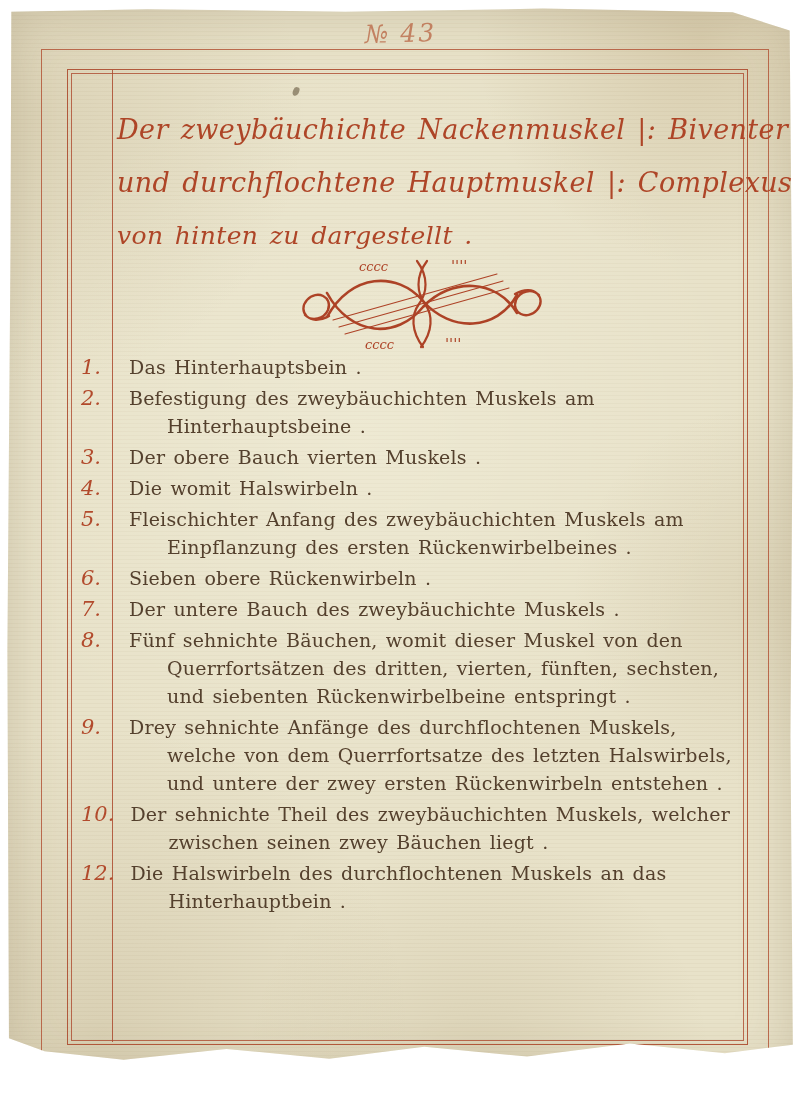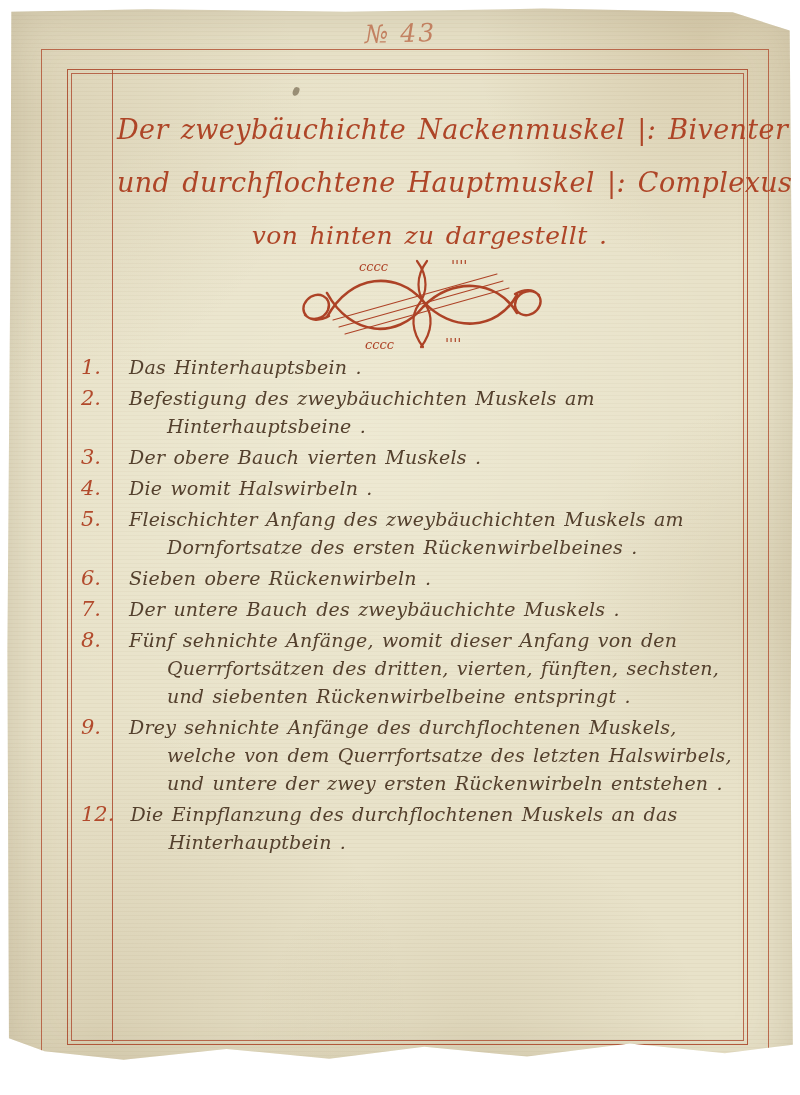--- a/index.html
+++ b/index.html
@@ -34,29 +34,29 @@
   
   .header-no{position:absolute;left:0;top:12px;width:100%;text-align:center;
     font-style:italic;font-size:25px;color:rgba(186,104,70,.78);
     transform:rotate(-1.5deg);letter-spacing:2px;}
   .footer-no{position:absolute;left:0;top:1044px;width:100%;text-align:center;
     font-style:italic;font-size:27px;color:#4d3c29;letter-spacing:2px;}
   
   .title-block{position:absolute;left:112px;top:96px;right:54px;color:#ae4527;}
   .title-line{font-style:italic;font-size:27px;line-height:53px;
     letter-spacing:.4px;word-spacing:3px;white-space:nowrap;}
-  .title-line.centered{text-align:center;font-size:25px;}
+  .title-line.centered{font-size:25px;}
   
   .ornament{position:absolute;left:288px;top:248px;width:258px;height:98px;}
   
   .item-list{position:absolute;left:66px;top:346px;right:50px;}
   .list-row{display:flex;align-items:flex-start;margin-bottom:3px;}
   .num{flex:0 0 42px;text-align:left;padding-left:10px;box-sizing:border-box;
     font-style:italic;font-size:21px;line-height:28px;color:#b24a2c;}
-  .txt{flex:1;margin-left:16px;font-style:italic;font-size:19px;line-height:28px;
+  .txt{flex:1;margin-left:16px;font-size:19px;line-height:28px;
     color:#54402d;letter-spacing:.2px;word-spacing:2px;
     padding-left:38px;text-indent:-38px;}
   .speck{position:absolute;left:288px;top:80px;width:6px;height:9px;
     background:rgba(90,75,50,.55);border-radius:50% 40% 60% 50%;transform:rotate(20deg);}
 </style>
 </head>
 <body>
 
 <div id="canvas">
   <div id="paper">
@@ -108,46 +108,50 @@
     <span class="txt">Der obere Bauch vierten Muskels .</span>
   </div>
 
   <div class="list-row">
     <span class="num">4.</span>
     <span class="txt">Die womit Halswirbeln .</span>
   </div>
 
   <div class="list-row">
     <span class="num">5.</span>
-    <span class="txt">Fleischichter Anfang des zweybäuchichten Muskels am Dornfortsatze des ersten Rückenwirbelbeines .</span>
+    <span class="txt">Fleischichter Anfang des zweybäuchichten Muskels am Einpflanzung des ersten Rückenwirbelbeines .</span>
   </div>
 
   <div class="list-row">
     <span class="num">6.</span>
     <span class="txt">Sieben obere Rückenwirbeln .</span>
   </div>
 
   <div class="list-row">
     <span class="num">7.</span>
     <span class="txt">Der untere Bauch des zweybäuchichte Muskels .</span>
   </div>
 
   <div class="list-row">
     <span class="num">8.</span>
-    <span class="txt">Fünf sehnichte Anfänge, womit dieser Anfang von den Querrfortsätzen des dritten, vierten, fünften, sechsten, und siebenten Rückenwirbelbeine entspringt .</span>
+    <span class="txt">Fünf sehnichte Bäuchen, womit dieser Muskel von den Querrfortsätzen des dritten, vierten, fünften, sechsten, und siebenten Rückenwirbelbeine entspringt .</span>
   </div>
 
   <div class="list-row">
     <span class="num">9.</span>
     <span class="txt">Drey sehnichte Anfänge des durchflochtenen Muskels, welche von dem Querrfortsatze des letzten Halswirbels, und untere der zwey ersten Rückenwirbeln entstehen .</span>
   </div>
 
+  <div class="list-row">
+    <span class="num">10.</span>
+    <span class="txt">Der sehnichte Theil des zweybäuchichten Muskels, welcher zwischen seinen zwey Bäuchen liegt .</span>
+  </div>
 
 
   <div class="list-row">
     <span class="num">12.</span>
-    <span class="txt">Die Einpflanzung des durchflochtenen Muskels an das Hinterhauptbein .</span>
+    <span class="txt">Die Halswirbeln des durchflochtenen Muskels an das Hinterhauptbein .</span>
   </div>
 </div>
 
     <div class="footer-no">№ 2 .</div>
   </div>
 </div>
 
 </body></html>

